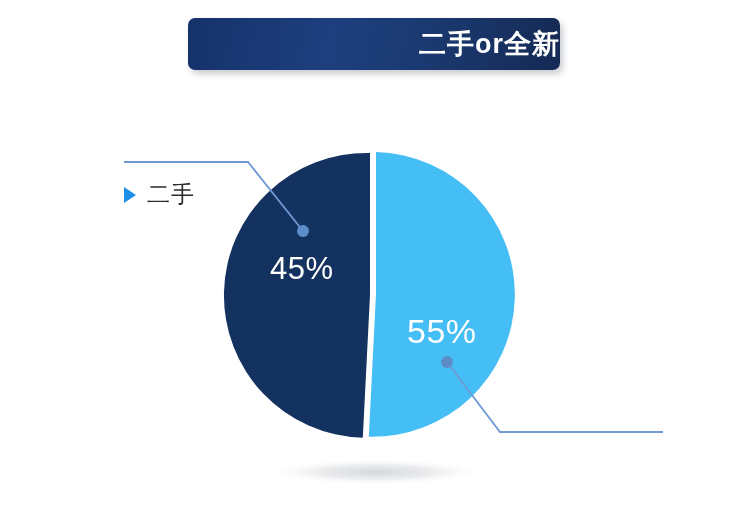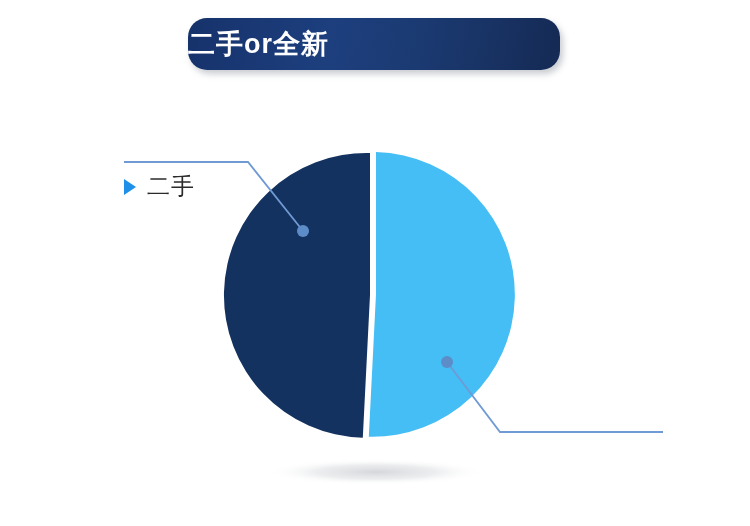--- a/index.html
+++ b/index.html
@@ -15,26 +15,26 @@
     font-family: "Liberation Sans", "DejaVu Sans", sans-serif;
   }
 
   
   #title-banner {
     position: absolute;
     left: 188px;
     top: 18px;
     width: 372px;
     height: 52px;
-    border-radius: 19px;
+    border-radius: 7px;
     background: linear-gradient(100deg, #16326b 0%, #1d3f7e 38%, #1b3a72 62%, #152a54 100%);
     box-shadow: 3px 4px 6px rgba(120,128,140,0.40);
     display: flex;
     align-items: center;
-    justify-content: flex-start;
+    justify-content: flex-end;
   }
   #title-text {
     color: #ffffff;
     font-size: 27px;
     font-weight: bold;
     letter-spacing: 1px;
     line-height: 1;
     white-space: nowrap;
   }
 
@@ -64,20 +64,21 @@
   }
   #value-left  { left: 270px; top: 251px; }
   #value-right { left: 407px; top: 312px; font-size: 34px; }
 
   
   .callout {
     position: absolute;
     display: flex;
     align-items: center;
     white-space: nowrap;
+    margin-top: 8px;
   }
   .callout-text {
     color: #2b2b2b;
     font-size: 23px;
     font-weight: 500;
     letter-spacing: 1px;
   }
   .tri {
     width: 0;
     height: 0;
@@ -115,21 +116,23 @@
 
     <path d="M 376 152 A 142 142 0 0 1 368.8 436.8 L 376 294 Z" fill="#45bdf5"></path>
 
     <polyline points="124,162 248,162 303,231" fill="none" stroke="#6f9ad4" stroke-width="1.8"></polyline>
     <circle cx="303" cy="231" r="6" fill="#5d8dc9"></circle>
 
     <polyline points="447,362 500,432 663,432" fill="none" stroke="#6f9ad4" stroke-width="1.8"></polyline>
     <circle cx="447" cy="362" r="6" fill="#5d8dc9"></circle>
   </svg>
 
+  <div class="slice-value" id="value-left">45%</div>
 
+  <div class="slice-value" id="value-right">55%</div>
 
   <div class="callout" id="callout-left">
     <span class="tri tri-right"></span>
     <span class="callout-text">二手</span>
   </div>
 
 
 </div>
 
 </body></html>

